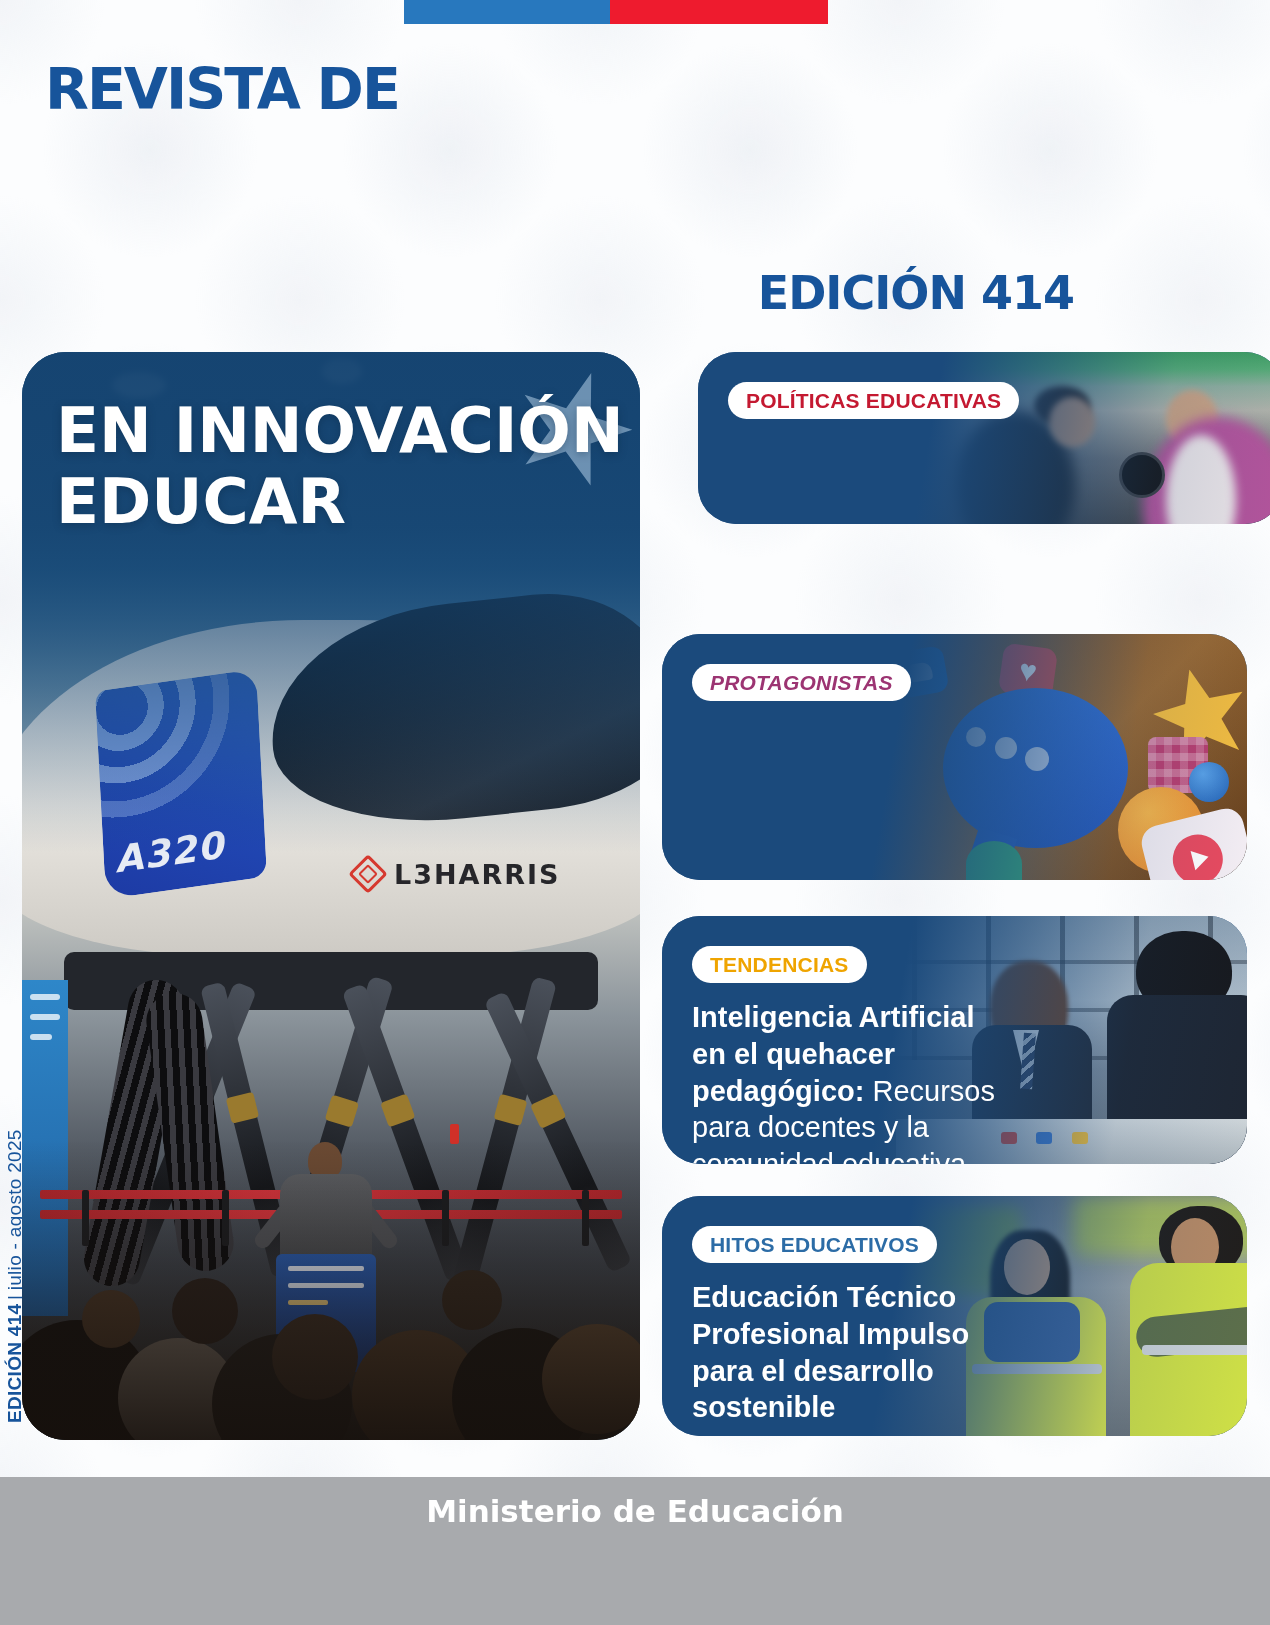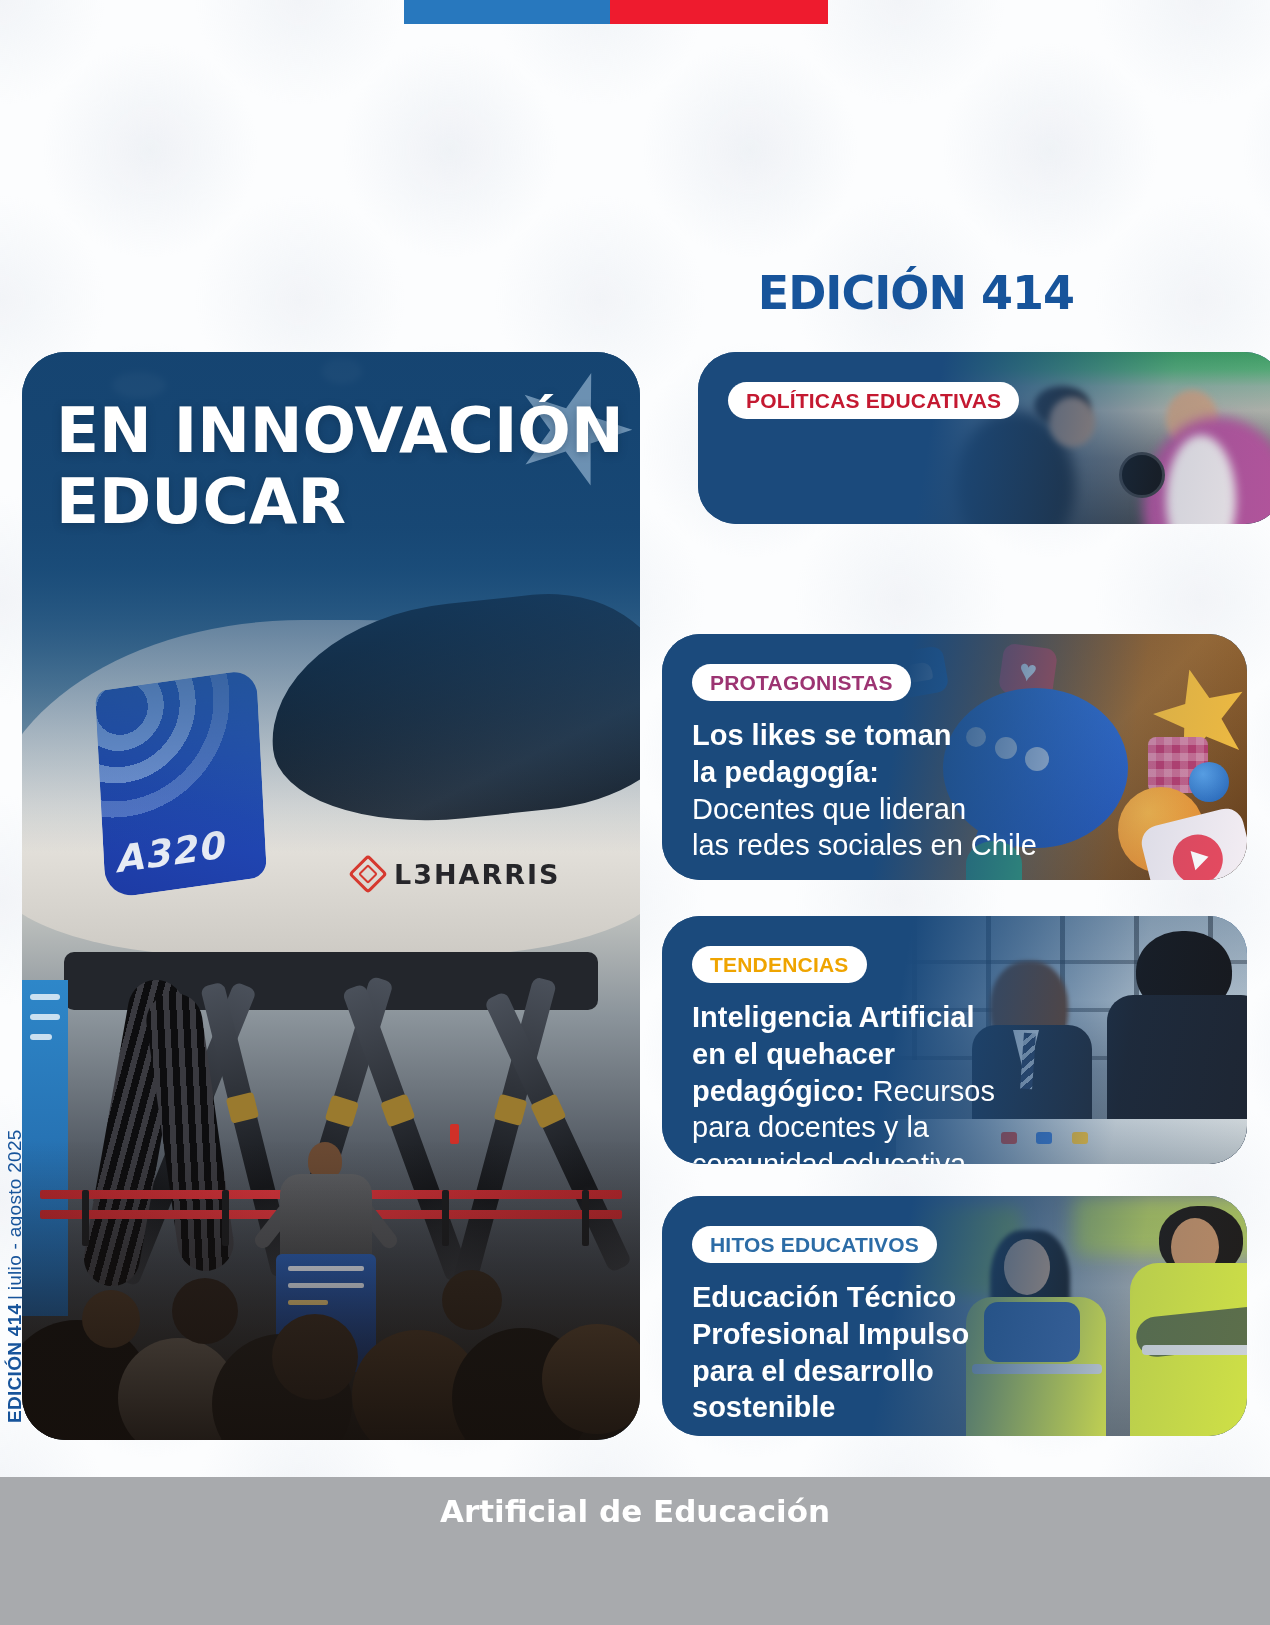--- a/index.html
+++ b/index.html
@@ -202,20 +202,21 @@
 </head>
 <body>
 
 <div class="page">
 
   <div class="flagbar">
     <div class="flag-blue"></div>
     <div class="flag-red"></div>
   </div>
 
+  <div class="masthead-line1">REVISTA DE</div>
   <div class="edition-label">EDICIÓN 414</div>
 
   <div class="spine"><span class="sb">EDICIÓN 414</span><span class="sep">|</span><span class="sd">julio - agosto 2025</span></div>
 
   <div class="feature">
     <div class="art">
       <div class="f-base"></div>
       <div class="f-light" style="left:90px; top:20px;"></div>
       <div class="f-light" style="left:300px; top:6px; width:40px;"></div>
       <div class="f-pod"></div>
@@ -292,21 +293,21 @@
       <div class="blob c1-pink"></div>
       <div class="blob c1-scarf"></div>
       <div class="blob c1-clock"></div>
       <div class="overlay"></div>
     </div>
     <div class="content">
       <span class="badge c1">POLÍTICAS EDUCATIVAS</span>
     </div>
   </div>
 
-  <div class="card" style="top:634px; height:246px;">
+  <div class="card" style="top:634px; height:246px;font-style:italic;">
     <div class="art">
       <div class="c2-photo"></div>
       <div class="c2-like">
           <i></i>
         </div>
       <div class="c2-heart">♥</div>
       <div class="c2-bubble"></div>
       <div class="c2-dot" style="left:52%; top:38%; width:20px; height:20px;"></div>
       <div class="c2-dot" style="left:57%; top:42%; width:22px; height:22px;"></div>
       <div class="c2-dot" style="left:62%; top:46%; width:24px; height:24px;"></div>
@@ -316,24 +317,20 @@
       <div class="c2-orange"></div>
       <div class="c2-check"></div>
       <div class="c2-play">
         <div class="pc"></div>
           <div class="pt"></div>
       </div>
       <div class="overlay"></div>
     </div>
     <div class="content">
       <span class="badge c2">PROTAGONISTAS</span>
-      <div class="card-title"><span class="tb">Los likes se toman
-la pedagogía:</span><span class="tr">
-Docentes que lideran
-las redes sociales en Chile</span></div>
     </div>
   </div>
 
   <div class="card" style="top:916px; height:248px;">
     <div class="art">
       <div class="c3-photo"></div>
       <div class="c3-grid"></div>
       <div class="c3-girl-hair"></div>
       <div class="c3-girl-body"></div>
       <div class="c3-girl-shirt"></div>
@@ -376,16 +373,16 @@
     <div class="content">
       <span class="badge c4">HITOS EDUCATIVOS</span>
       <div class="card-title"><span class="tb">Educación Técnico
 Profesional Impulso
 para el desarrollo
 sostenible</span><span class="tr"></span></div>
     </div>
   </div>
 
   <div class="footer">
-    <div class="footer-label">Artificial de Educación</div>
+    <div class="footer-label">Ministerio de Educación</div>
   </div>
 
 </div>
 
 </body></html>

